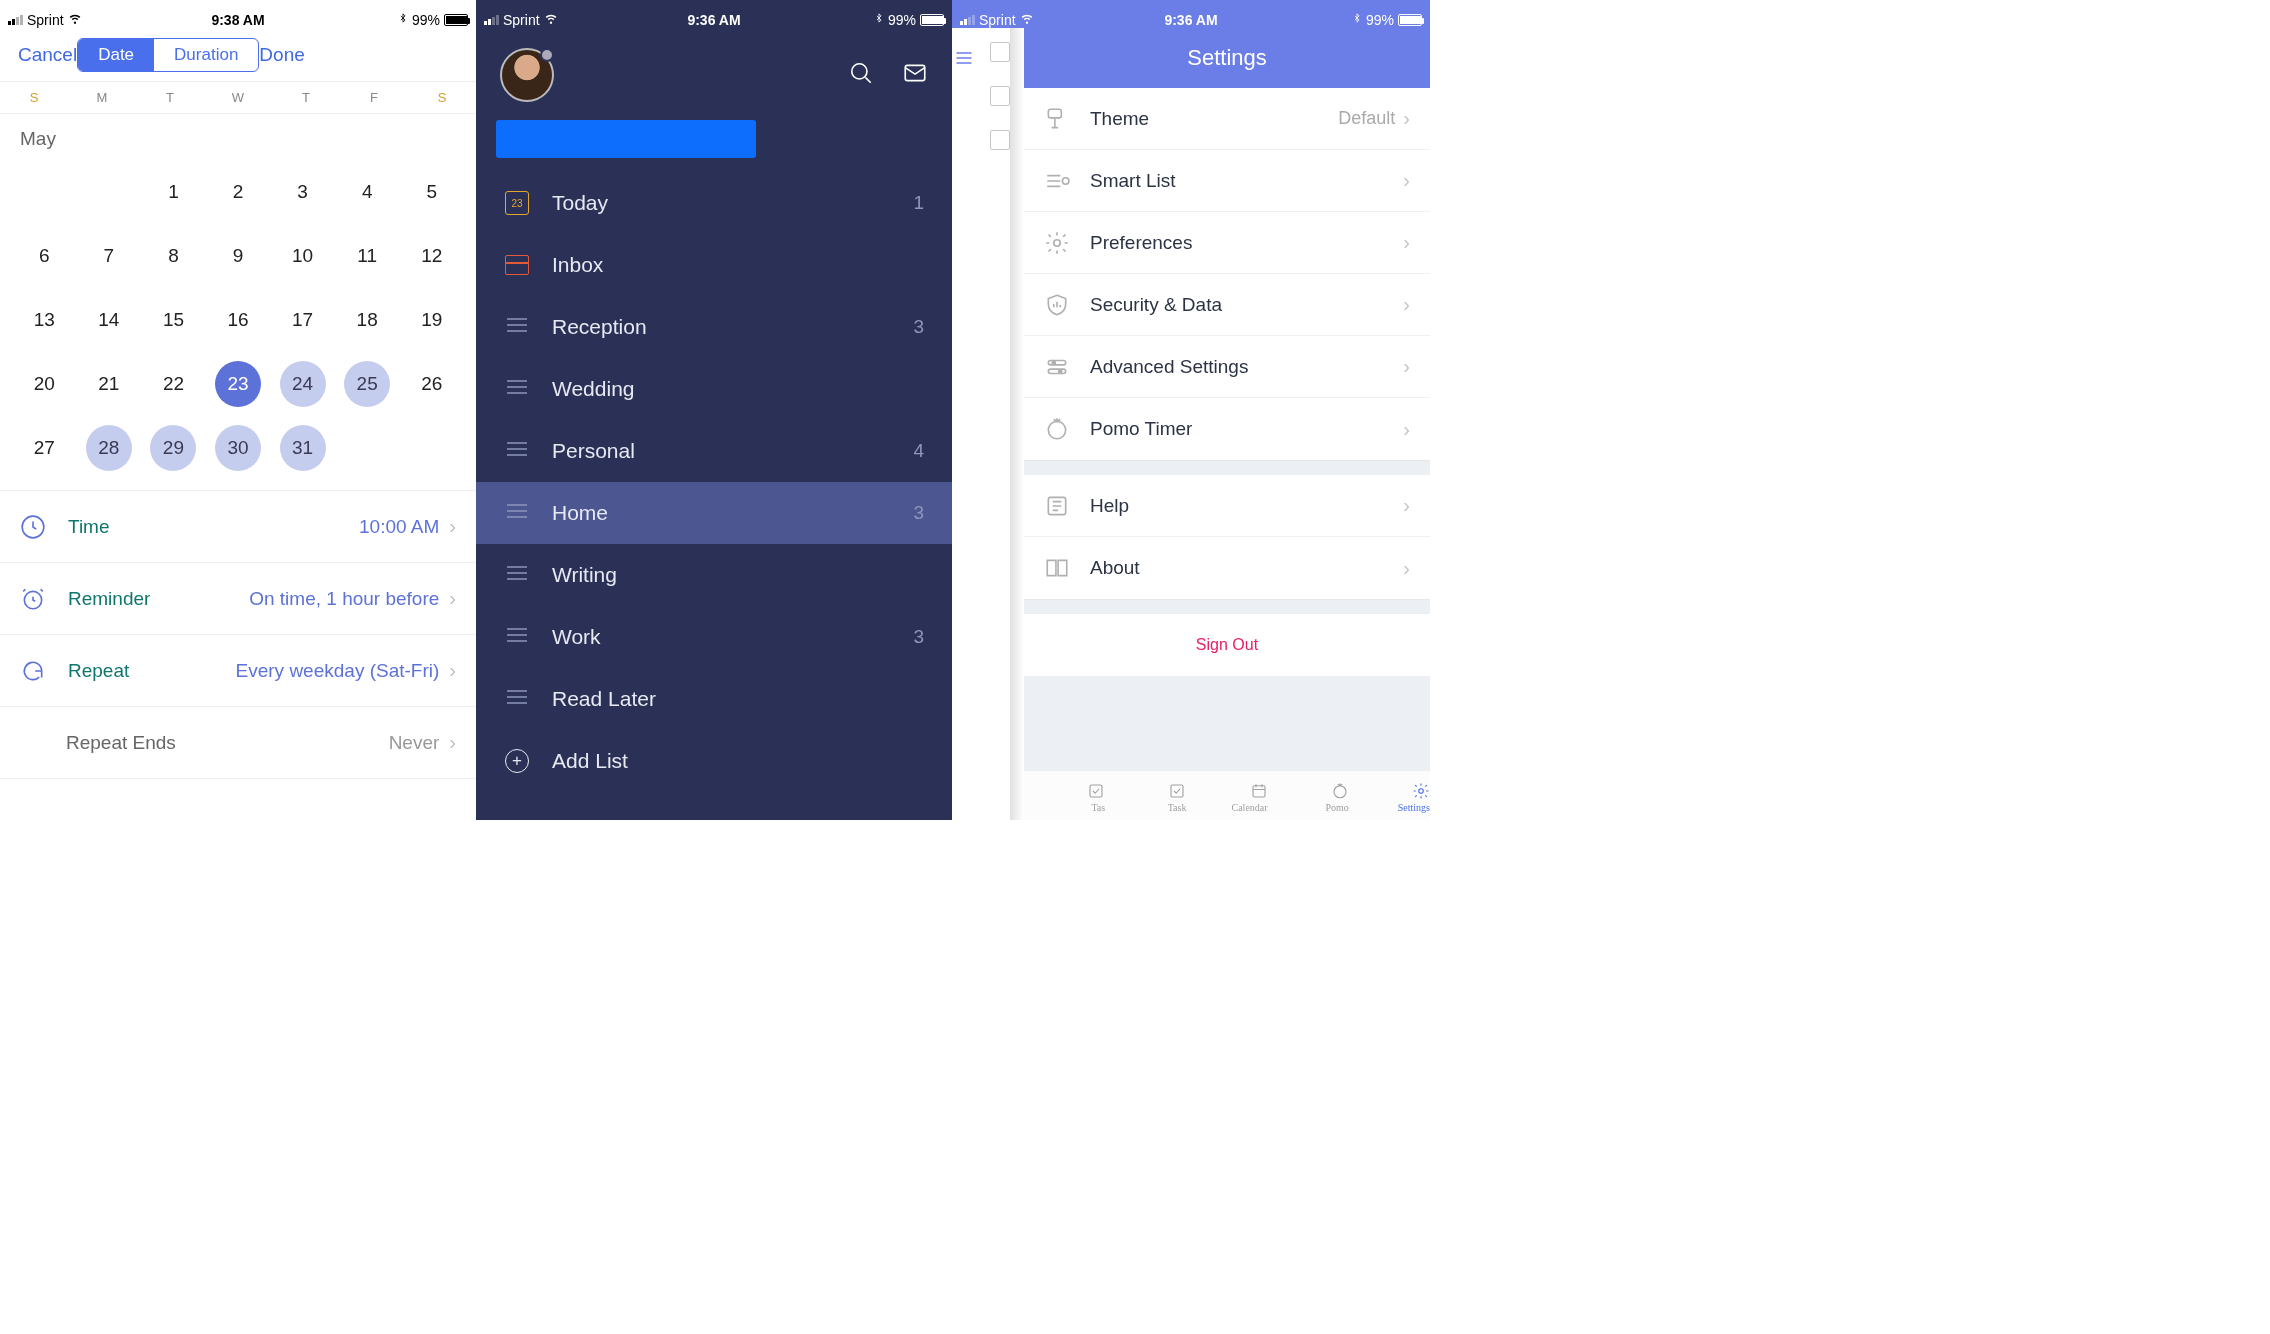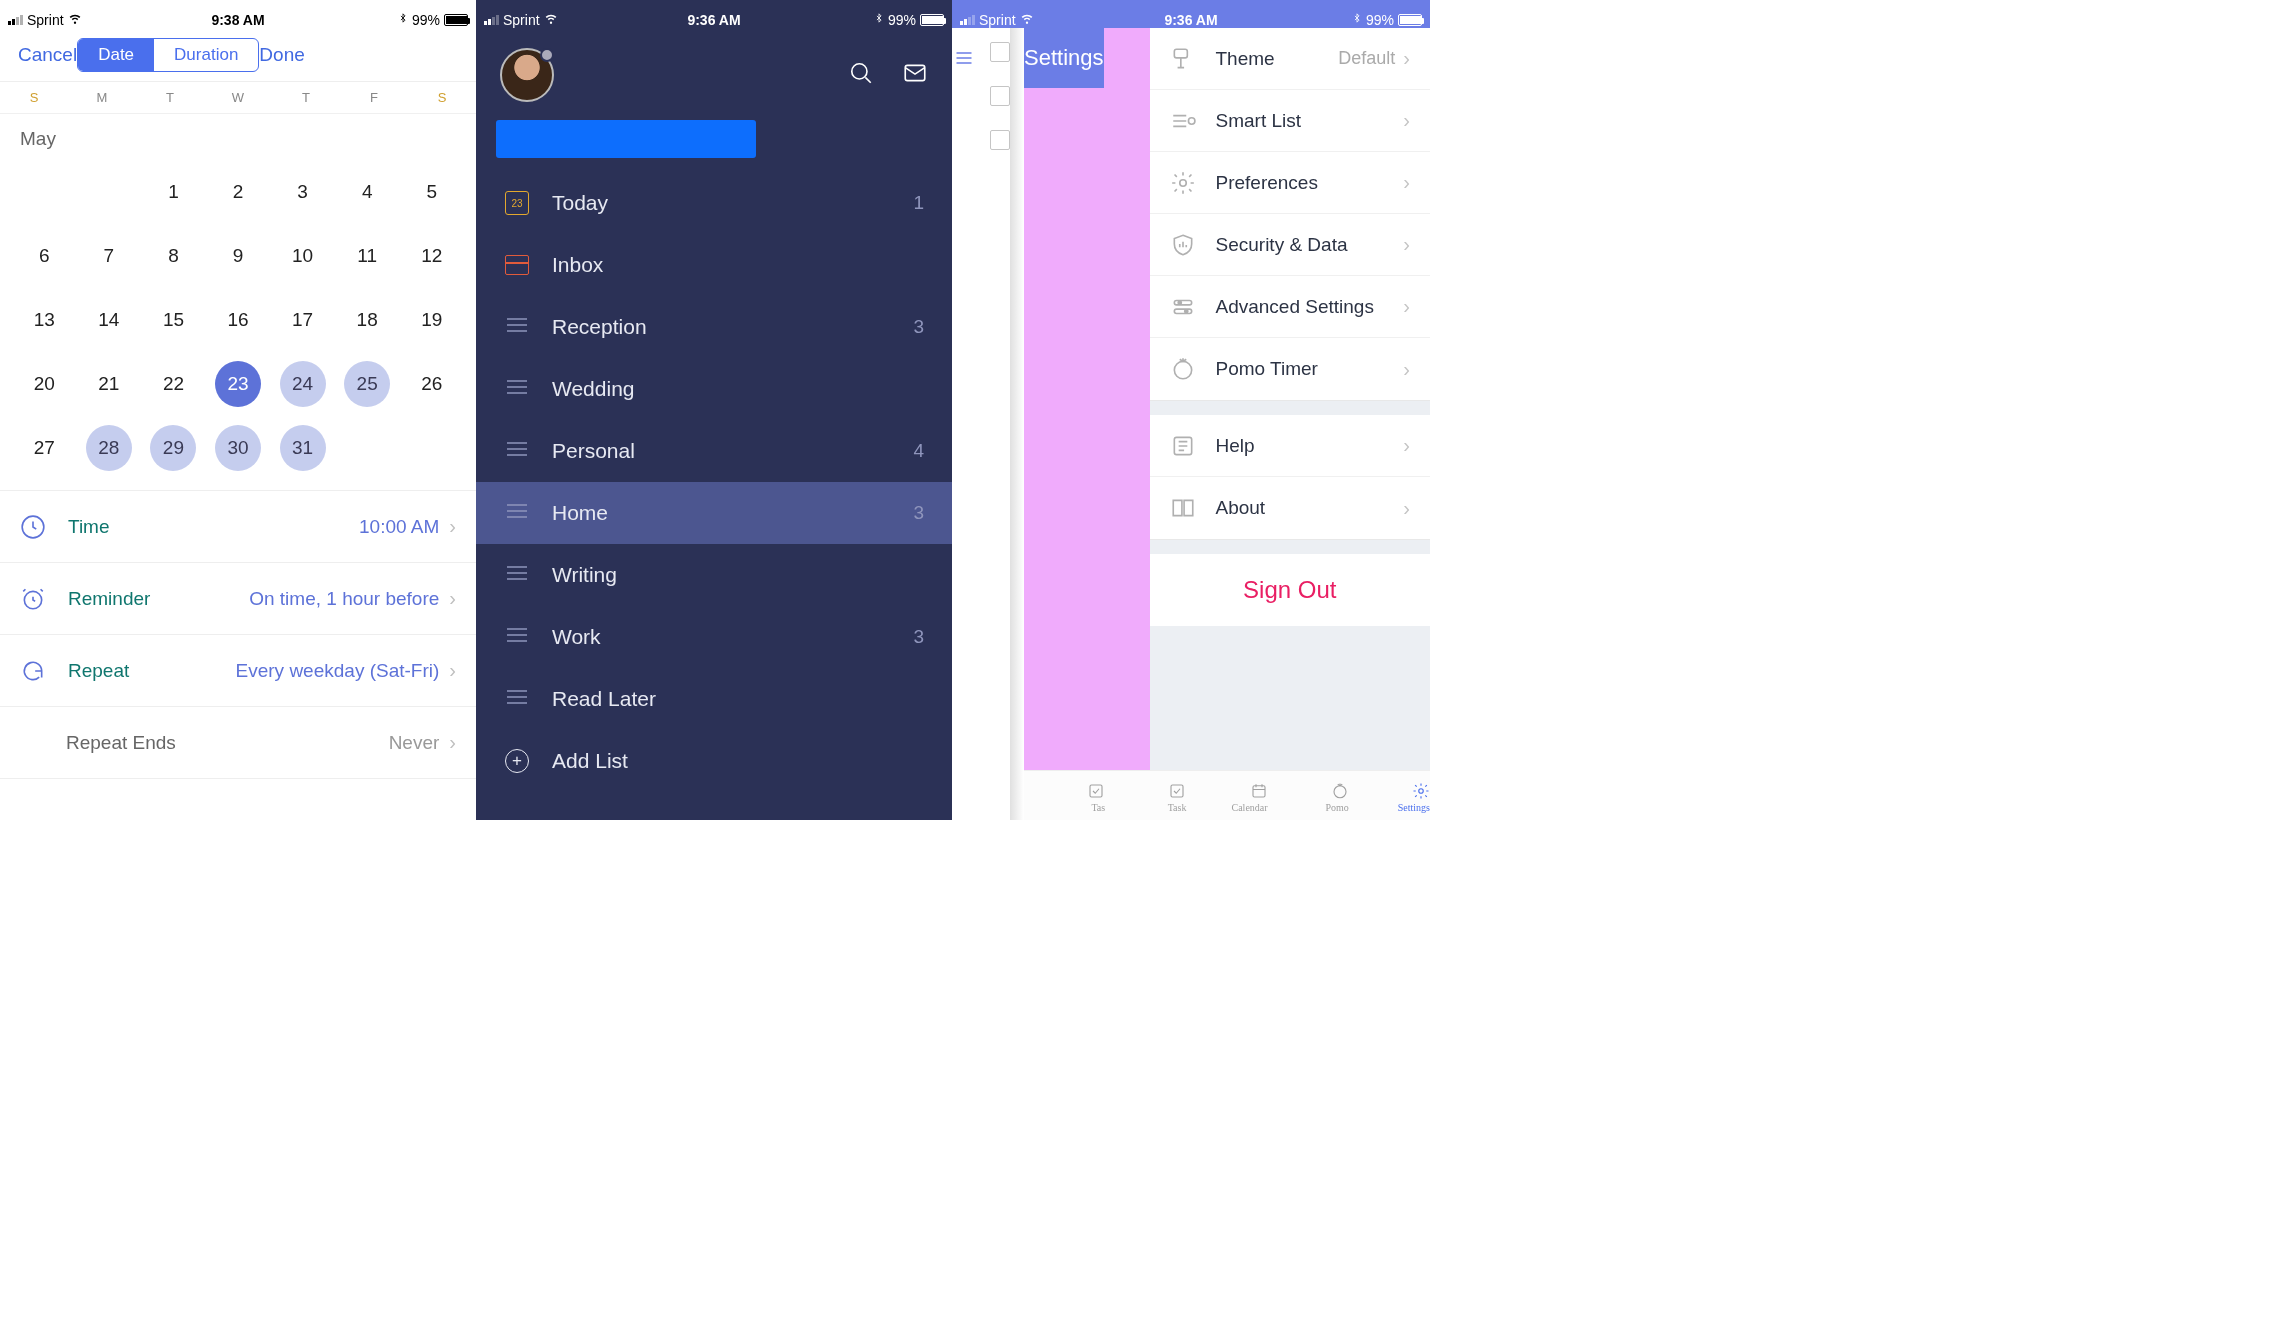--- a/index.html
+++ b/index.html
@@ -81,31 +81,31 @@
   
   .s3 { display:flex; height:100%; }
   .s3-left { width:72px; background:#fff; display:flex; flex-direction:row; }
   .hamburger { height:60px; display:flex; align-items:center; justify-content:center; color:#6b7de6; cursor:pointer; }
   .hamburger svg { width:24px; height:20px; }
   .s3-left-items { display:flex; flex-direction:column; gap:24px; padding:14px 0 0 14px; }
   .chk { width:20px; height:20px; border:1.5px solid #c5c5c5; border-radius:2px; }
   .comp-label { font-size:12px; color:#a8a8a8; padding:10px 0 10px 14px; letter-spacing:.5px; }
   .chkd { width:20px; height:20px; border:1.5px solid #c5c5c5; border-radius:2px; position:relative; }
   .chkd::after { content:""; position:absolute; left:4px; top:1px; width:6px; height:11px; border-right:2px solid #c5c5c5; border-bottom:2px solid #c5c5c5; transform:rotate(40deg); }
-  .s3-right { flex:1; background:#f0abfc; position:relative; overflow:hidden; display:flex; flex-direction:row;gap:46px; }
+  .s3-right { flex:1; background:#f0abfc; position:relative; overflow:hidden; display:flex; flex-direction:column; }
   .s3-title-bar { background:#6b7de6; color:#fff; height:60px; display:flex; align-items:center; justify-content:center; font-size:22px; }
   .settings-list { background:#eceff3; flex:1; overflow-y:auto; }
   .settings-group { background:#fff; border-bottom:1px solid #e8e8e8; margin-bottom:14px; }
   .settings-row { display:flex; align-items:center; height:62px; padding:0 20px; border-bottom:1px solid #f0f0f0; cursor:pointer; }
   .settings-row:last-child { border-bottom:none; }
   .settings-row .s-icon { width:26px; height:26px; margin-right:20px; color:#b0b0b0; flex-shrink:0; }
   .settings-row .s-label { flex:1; color:#2c3344; font-size:19px; }
   .settings-row .s-val { color:#aaa; font-size:18px; margin-right:8px; }
   .settings-row .chev { color:#c5c5c5; }
-  .signout { background:#fff; text-align:center; color:#e91e63; font-size:24px; padding:22px 0; cursor:pointer; }
+  .signout { background:#fff; text-align:center; color:#e91e63; font-size:16px; padding:22px 0; cursor:pointer; }
   .tab-bar { display:flex; background:#fcfcfc; border-top:1px solid #eee; height:50px; padding-top:4px; position:absolute; bottom:0; left:0; right:0; }
   .tab-bar .tab { flex:1; text-align:center; color:#a0a0a0; font-size:10px; display:flex; flex-direction:column; align-items:flex-end; justify-content:center; gap:2px; cursor:pointer;font-family:Liberation Serif, serif; }
   .tab-bar .tab.tab-active { color:#4a6fed; }
   .tab svg { width:18px; height:18px; }
 
   
   .s3-overlay-shadow { position:absolute; top:0; left:58px; bottom:0; width:14px; background:linear-gradient(to right, rgba(0,0,0,0.12), transparent); pointer-events:none; }
 </style>
 </head>
 <body>

